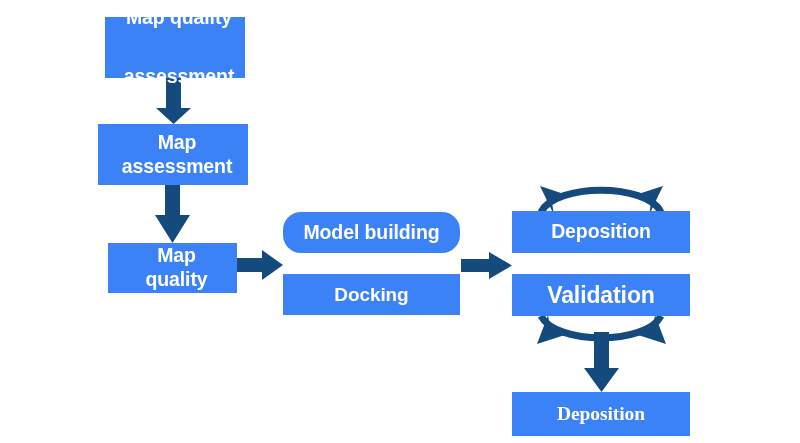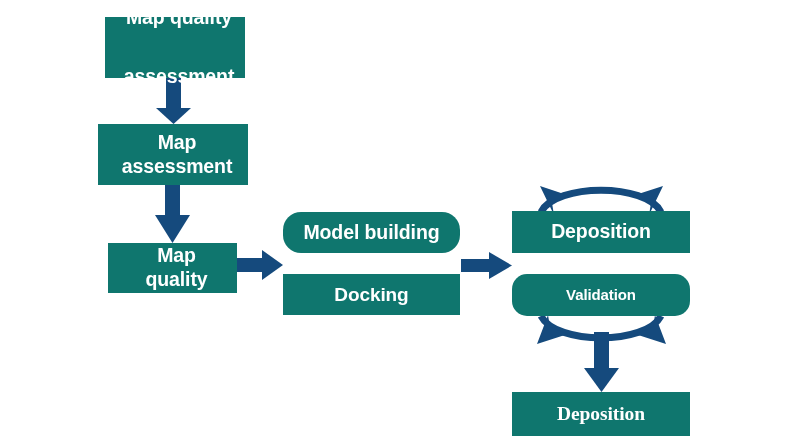--- a/index.html
+++ b/index.html
@@ -17,21 +17,21 @@
   }
   #canvas {
     position: absolute;
     left: 0;
     top: 0;
     width: 800px;
     height: 443px;
   }
   .node {
     position: absolute;
-    background: #0f766e;
+    background: #3b82f6;
     color: #ffffff;
     display: flex;
     align-items: center;
     justify-content: center;
     text-align: center;
     font-family: "Liberation Sans", sans-serif;
     font-weight: 600;
     line-height: 1.22;
     box-sizing: border-box;
     letter-spacing: -0.1px;
@@ -61,22 +61,21 @@
     left: 283px; top: 274px; width: 177px; height: 41px;
     font-size: 19px;
     text-align: center;
   }
   #node-refinement {
     left: 512px; top: 211px; width: 178px; height: 42px;
     font-size: 19.5px;
   }
   #node-validation {
     left: 512px; top: 274px; width: 178px; height: 42px;
-    font-size: 15px;
-    border-radius: 15px;
+    font-size: 23px;
   }
   #node-deposition {
     left: 512px; top: 392px; width: 178px; height: 44px;
     font-size: 19.5px;
     font-family: Liberation Serif, serif;
   }
 
   .connector-layer {
     position: absolute;
     left: 0; top: 0;

